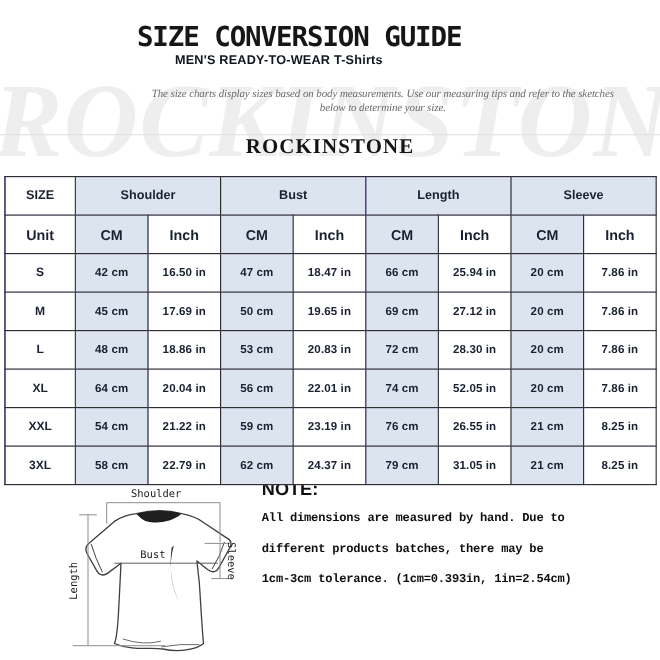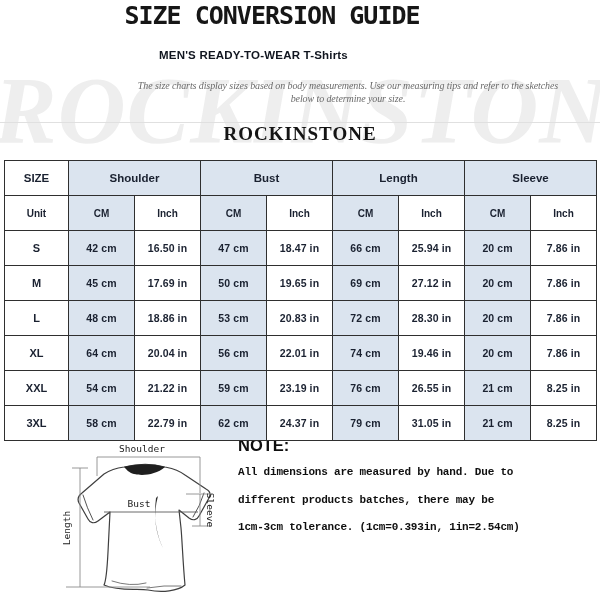--- a/index.html
+++ b/index.html
@@ -11,21 +11,21 @@
   
   .watermark {
     position:absolute; top:56px; left:-6px; width:612px;
     font-family:"Liberation Serif", serif; font-style:italic; font-weight:700;
     font-size:94px; letter-spacing:1px; color:rgba(40,40,40,0.08);
     white-space:nowrap; z-index:0; transform:scaleY(1.02);
   }
 
   
   .title {
-    position:absolute; top:1px; left:0; width:544px; text-align:center;
+    position:absolute; top:19px; left:0; width:544px; text-align:center;
     font-family:"DejaVu Sans Mono", monospace; font-weight:700;
     font-size:25px; letter-spacing:-1px; color:#161616; z-index:2;
   }
   .subtitle {
     position:absolute; top:49px; left:0; width:507px; text-align:center;
     font-weight:700; font-size:11.5px; letter-spacing:0.2px; color:#10151f; z-index:2;
   }
   .intro {
     position:absolute; left:0; width:600px; text-align:center;
     font-family:"Liberation Serif", serif; font-style:italic;
@@ -51,21 +51,21 @@
   table.chart col.w-size { width:64px; }
   table.chart col.w-val  { width:66px; }
   table.chart th, table.chart td {
     border:1px solid #2f2f2f; text-align:center; vertical-align:middle;
     padding:0; height:34px; color:#1a2130;
   }
   table.chart tr.rh { height:35px; }
   .bc { background:#dbe4ef; }
   .wc { background:#ffffff; }
   th.hdr { font-size:11.5px; font-weight:700; }
-  td.unit { font-size:10px; font-weight:700; }
+  td.unit { font-size:13px; font-weight:700; }
   td.sz   { font-size:11px; font-weight:700; }
   td.val  { font-size:10.5px; font-weight:600; letter-spacing:0.1px; }
 
   
   .tshirt { position:absolute; left:46px; top:436px; width:196px; height:162px; z-index:2; }
   .note {
     position:absolute; left:238px; top:432px; width:360px; z-index:2;
     color:#0f0f0f;
   }
   .note .note-title { font-size:16.5px; font-weight:700; line-height:27px; }
@@ -149,21 +149,21 @@
         <td class="bc val">20 cm</td>
         <td class="wc val">7.86 in</td>
       </tr>
       <tr>
         <td class="wc sz">XL</td>
         <td class="bc val">64 cm</td>
         <td class="wc val">20.04 in</td>
         <td class="bc val">56 cm</td>
         <td class="wc val">22.01 in</td>
         <td class="bc val">74 cm</td>
-        <td class="wc val">19.46 in</td>
+        <td class="wc val">52.05 in</td>
         <td class="bc val">20 cm</td>
         <td class="wc val">7.86 in</td>
       </tr>
       <tr>
         <td class="wc sz">XXL</td>
         <td class="bc val">54 cm</td>
         <td class="wc val">21.22 in</td>
         <td class="bc val">59 cm</td>
         <td class="wc val">23.19 in</td>
         <td class="bc val">76 cm</td>

